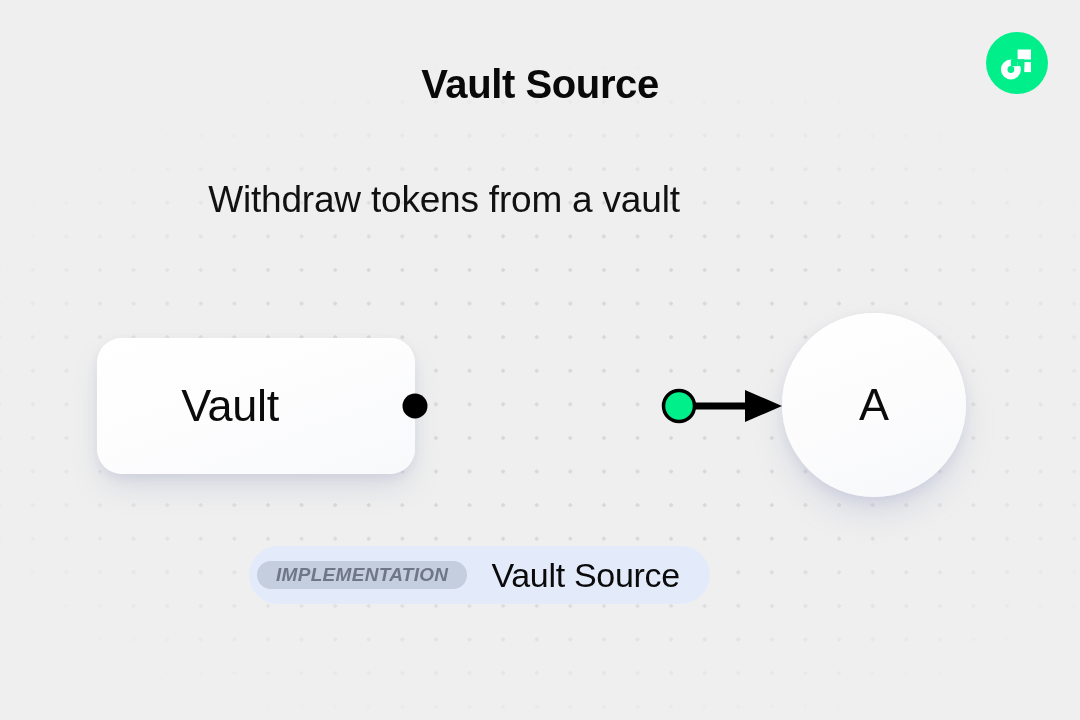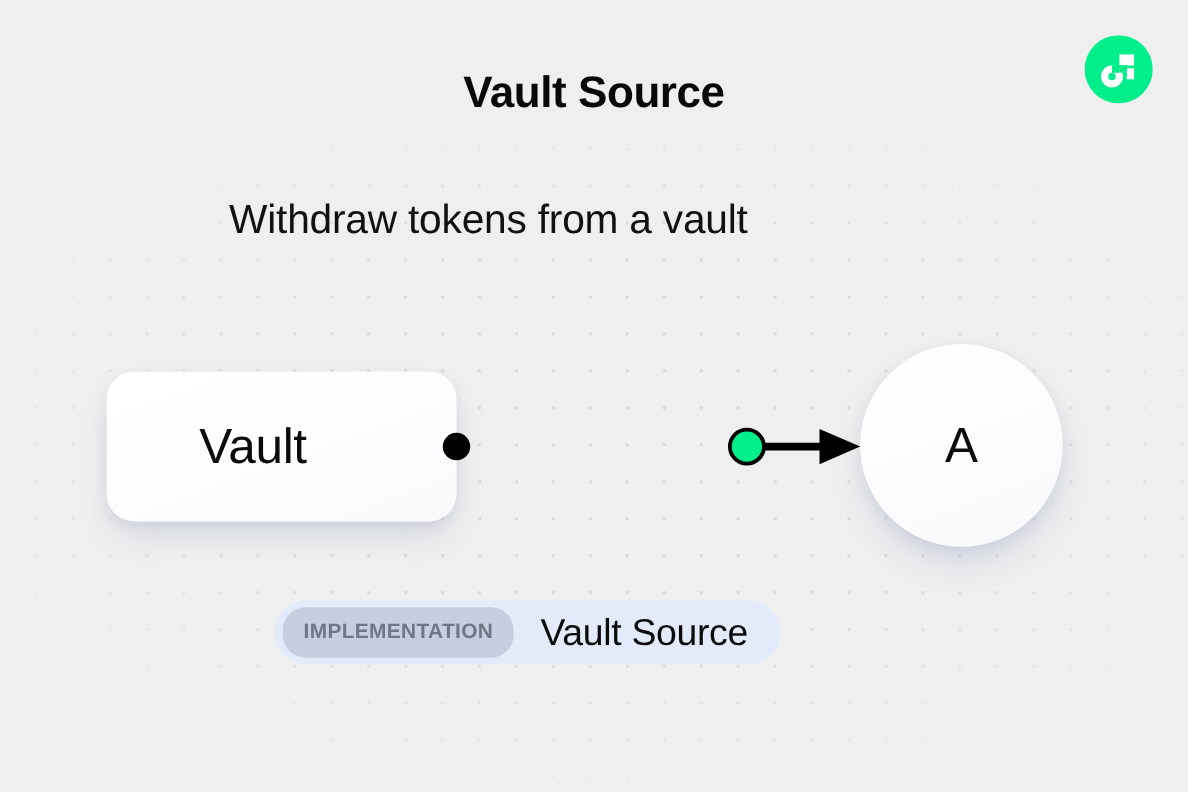--- a/index.html
+++ b/index.html
@@ -130,30 +130,31 @@
     left: 249px;
     top: 546px;
     height: 58px;
     border-radius: 29px;
     background: #e3ebfb;
     display: flex;
     align-items: center;
     padding: 0 30px 0 8px;
   }
   #impl-tag {
-    height: 46px;
+    height: 28px;
     border-radius: 21px;
     background: #c4cede;
     display: flex;
     align-items: center;
     padding: 0 19px;
     font-size: 19px;
     font-weight: bold;
     color: #6f7786;
     letter-spacing: 0.3px;
+    font-style: italic;
   }
   #impl-value {
     margin-left: 24px;
     font-size: 34px;
     font-weight: 300;
     color: #0b0b0b;
     letter-spacing: -0.3px;
   }
 </style>
 </head>

